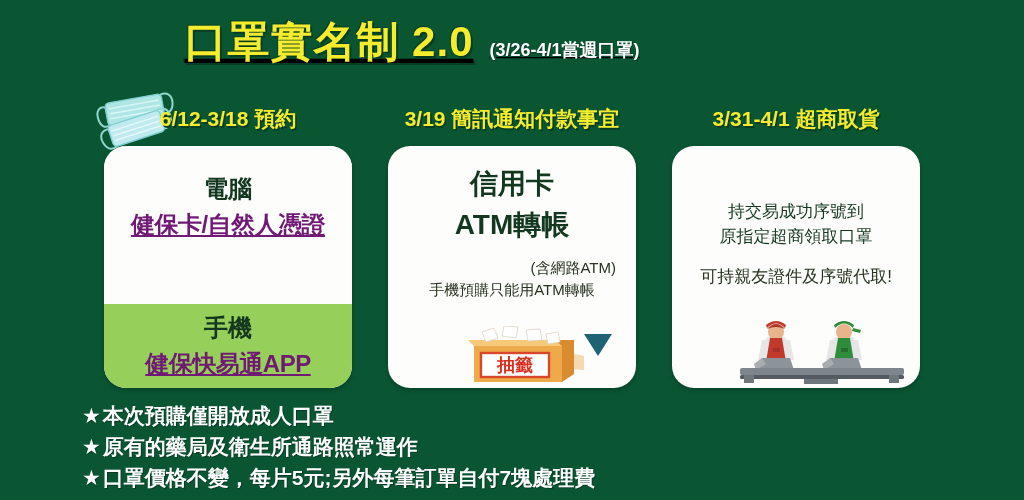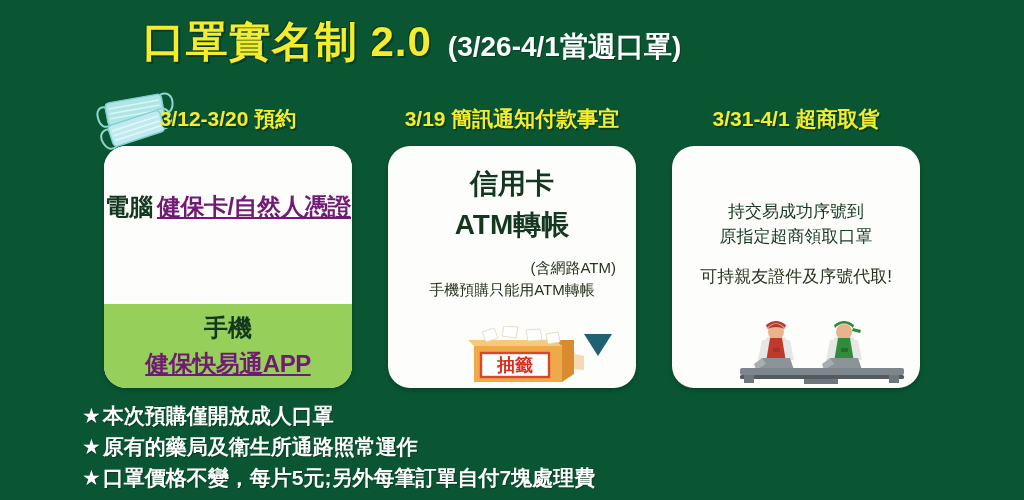--- a/index.html
+++ b/index.html
@@ -12,30 +12,30 @@
   }
   #poster{
     position:relative;
     width:1024px; height:500px;
     background:#0a5633;
   }
 
   
   .title-row{
     position:absolute; left:0; top:14px; width:824px;
-    display:flex; align-items:baseline; justify-content:center; gap:16px;
+    display:flex; align-items:baseline; justify-content:center; gap:16px;text-decoration:underline;
   }
   .title-main{
     font-size:42px; font-weight:bold; color:#f5ec2e;
     letter-spacing:1px;
     text-shadow:2px 2px 0 #063d24, -1px -1px 0 #063d24;
     white-space:nowrap;
   }
   .title-sub{
-    font-size:28px; font-weight:bold; color:#ffffff;
+    font-size:18px; font-weight:bold; color:#ffffff;
     white-space:nowrap;
     text-shadow:1px 1px 0 #063d24;
   }
 
   
   .columns{
     position:absolute; left:0; top:92px; width:1024px; height:300px;
     display:flex; justify-content:center; align-items:flex-start; gap:36px;
   }
   .col{ width:248px; position:relative; }
@@ -61,21 +61,21 @@
     border-radius:22px; overflow:hidden;
     background:#fdfdfb;
     box-shadow:0 2px 5px rgba(0,0,0,.25);
     position:relative;
     display:flex; flex-direction:column;
   }
 
   
   .c1-top{
     flex:0 0 122px; background:#fdfdfb;
-    display:flex; align-items:center; justify-content:center;
+    display:flex; flex-direction:column; align-items:center; justify-content:center;
     gap:4px;
   }
   .c1-bot{
     flex:1 1 auto; background:#96cf5a;
     display:flex; flex-direction:column; align-items:center; justify-content:center;
     gap:4px;
     margin-top:36px;
   }
   .c1-line-big{ font-size:24px; font-weight:bold; color:#14381f; white-space:nowrap; }
   .c1-line-wide{ font-size:24px; font-weight:bold; color:#701a75; white-space:nowrap; letter-spacing:-0.5px;text-decoration:underline;}
@@ -145,21 +145,21 @@
           </g>
           <g transform="rotate(-18 46 40)">
             <path d="M18 30 C11 29 7 34 9 42 C11 50 16 51 21 49 Z" fill="none" stroke="#8fd6cf" stroke-width="2"></path>
             <path d="M70 27 C77 25 82 30 81 38 C80 46 75 48 70 46 Z" fill="none" stroke="#8fd6cf" stroke-width="2"></path>
             <rect x="18" y="27" width="54" height="22" rx="4" fill="#bfeaf0" stroke="#7fcfd0" stroke-width="1.4"></rect>
             <line x1="21" y1="33" x2="69" y2="33" stroke="#e4f7fa" stroke-width="1.6"></line>
             <line x1="21" y1="38" x2="69" y2="38" stroke="#e4f7fa" stroke-width="1.6"></line>
             <line x1="21" y1="43" x2="69" y2="43" stroke="#e4f7fa" stroke-width="1.6"></line>
           </g>
         </svg>
-        <span class="col-head-text">3/12-3/20 預約</span>
+        <span class="col-head-text">6/12-3/18 預約</span>
       </div>
 
       <div class="card">
         <div class="c1-top">
           <div class="c1-line-big">電腦</div>
           <div class="c1-line-wide">健保卡/自然人憑證</div>
         </div>
         <div class="c1-bot">
           <div class="c1-line-big">手機</div>
           <div class="c1-line-wide">健保快易通APP</div>

